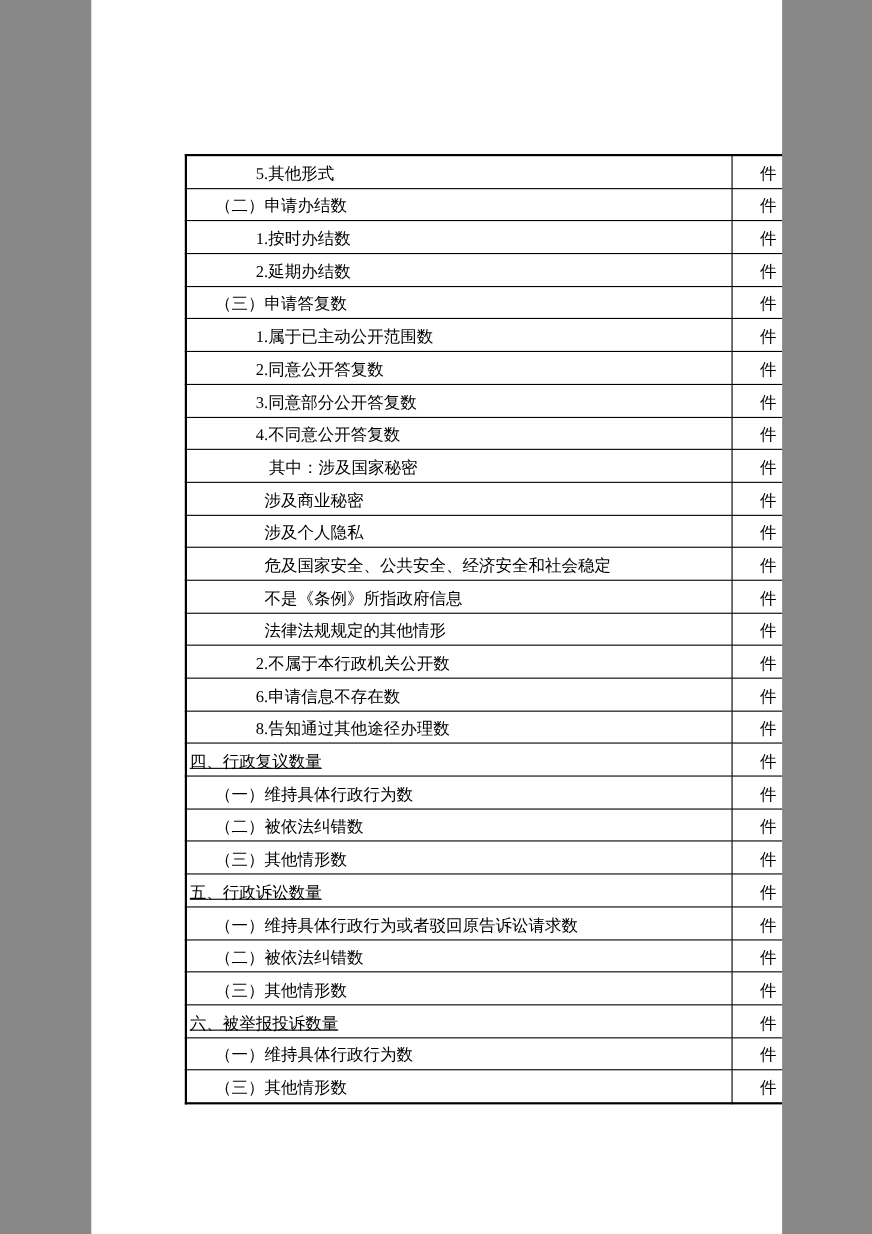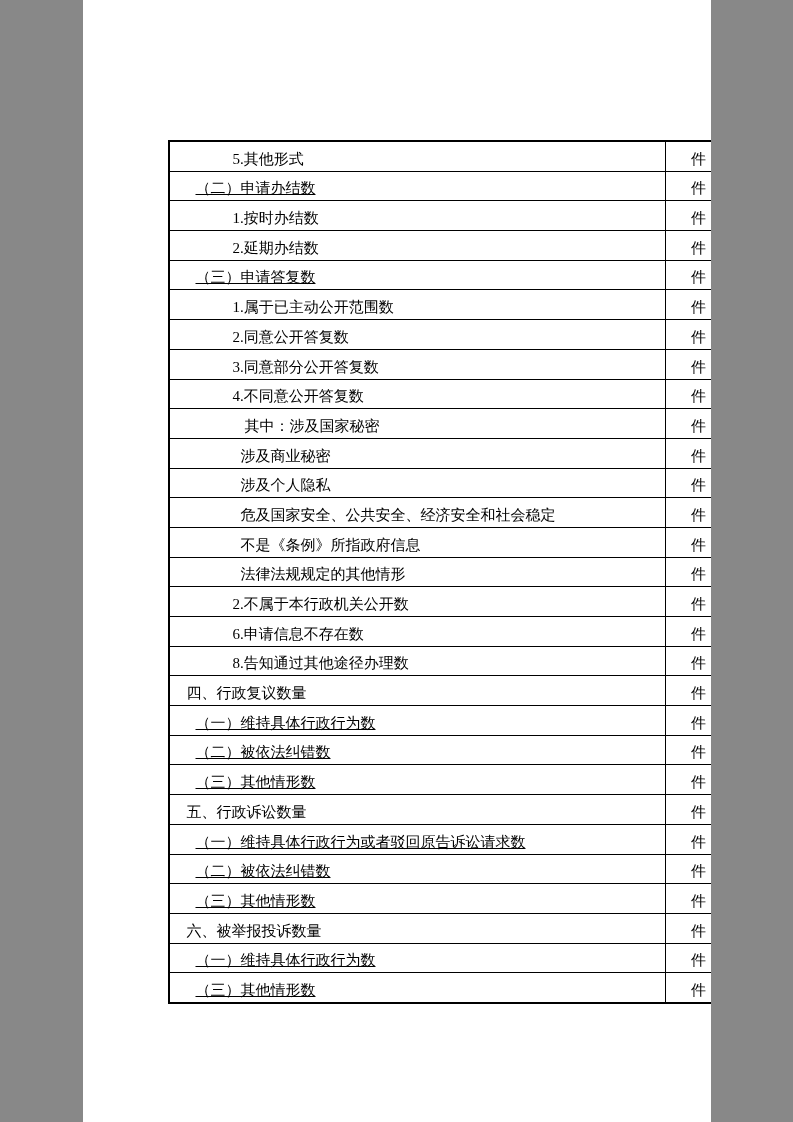--- a/index.html
+++ b/index.html
@@ -29,22 +29,22 @@
   table.report-table td {
     border: 1px solid #000;
     height: 25.7px;
     vertical-align: bottom;
     padding: 0 0 3px 0;
     font-size: 15px;
     line-height: 17px;
     overflow: hidden;
     white-space: nowrap;
   }
-  td.label-cell.indent-0 { padding-left: 17px; }
-  td.label-cell.indent-1 { padding-left: 26px; text-decoration: underline; }
+  td.label-cell.indent-0 { padding-left: 3px; text-decoration: underline; }
+  td.label-cell.indent-1 { padding-left: 26px; }
   td.label-cell.indent-2 { padding-left: 63px; }
   td.label-cell.indent-3 { padding-left: 75px; font-family: Liberation Serif, serif; }
   td.label-cell.indent-4 { padding-left: 71px; }
   td.unit-cell {
     text-align: center;
     padding-left: 0;
   }
   td.value-cell {
     padding-left: 13px;
     font-size: 14px;

